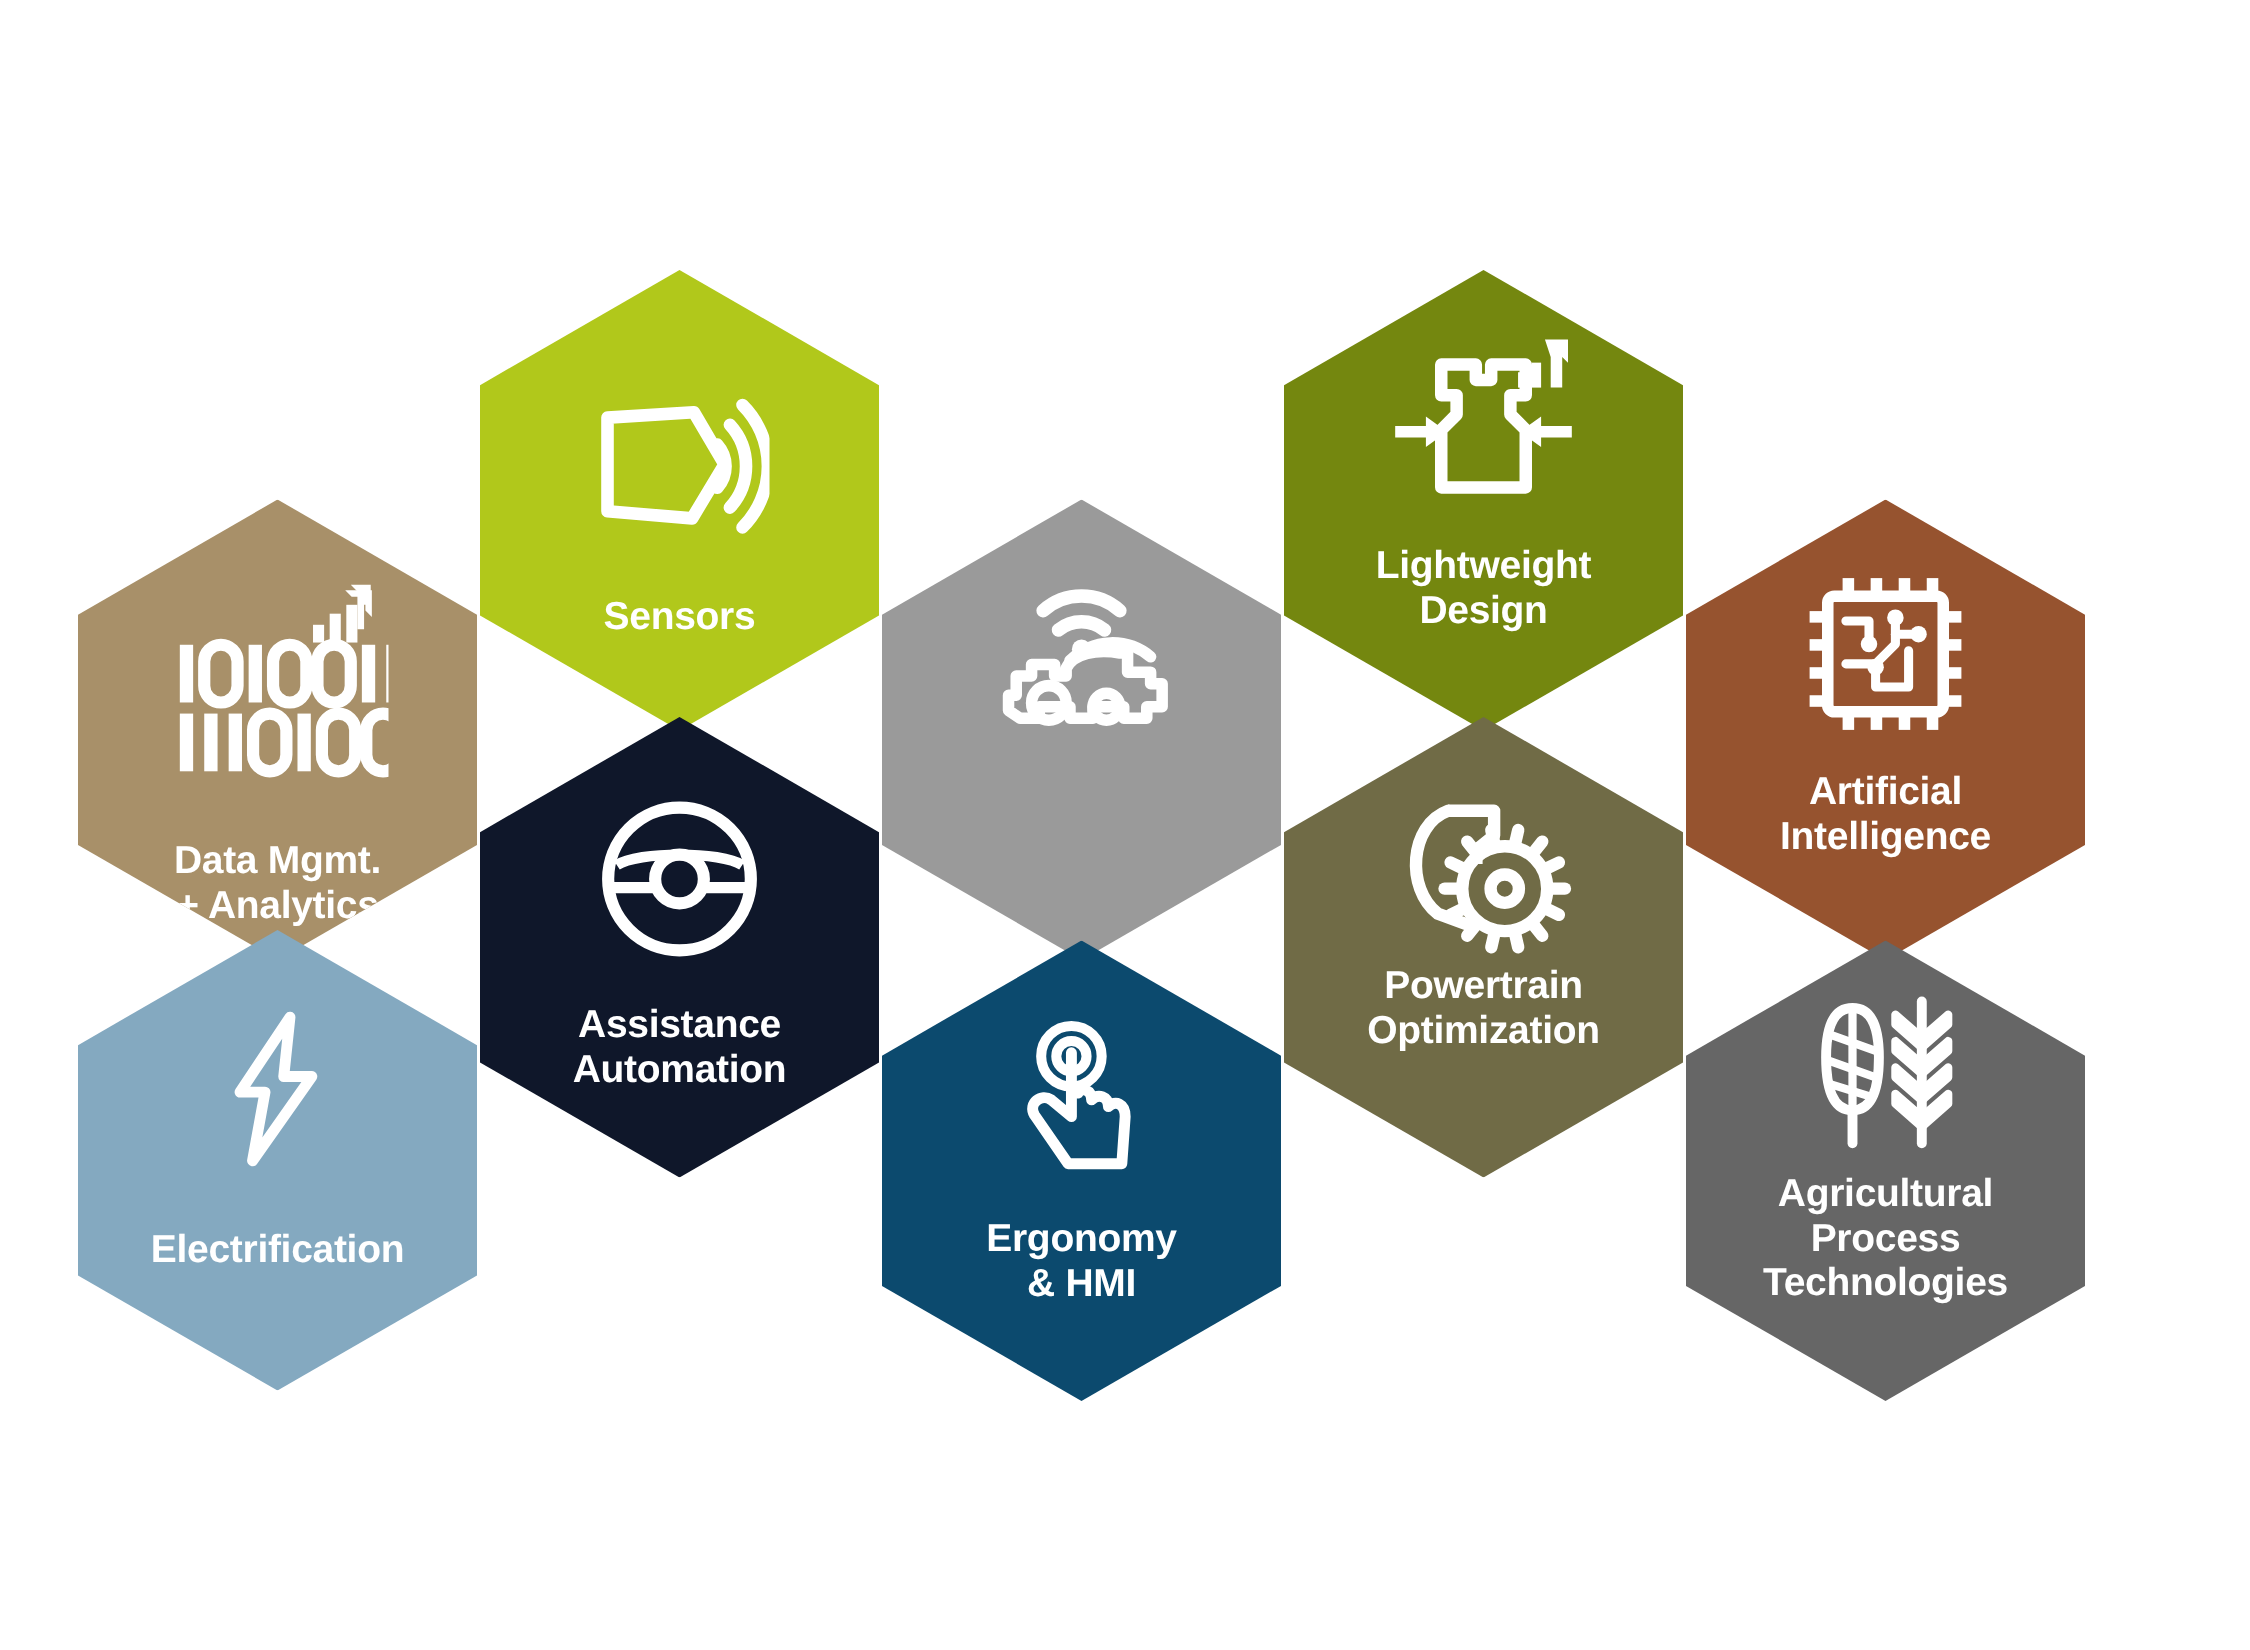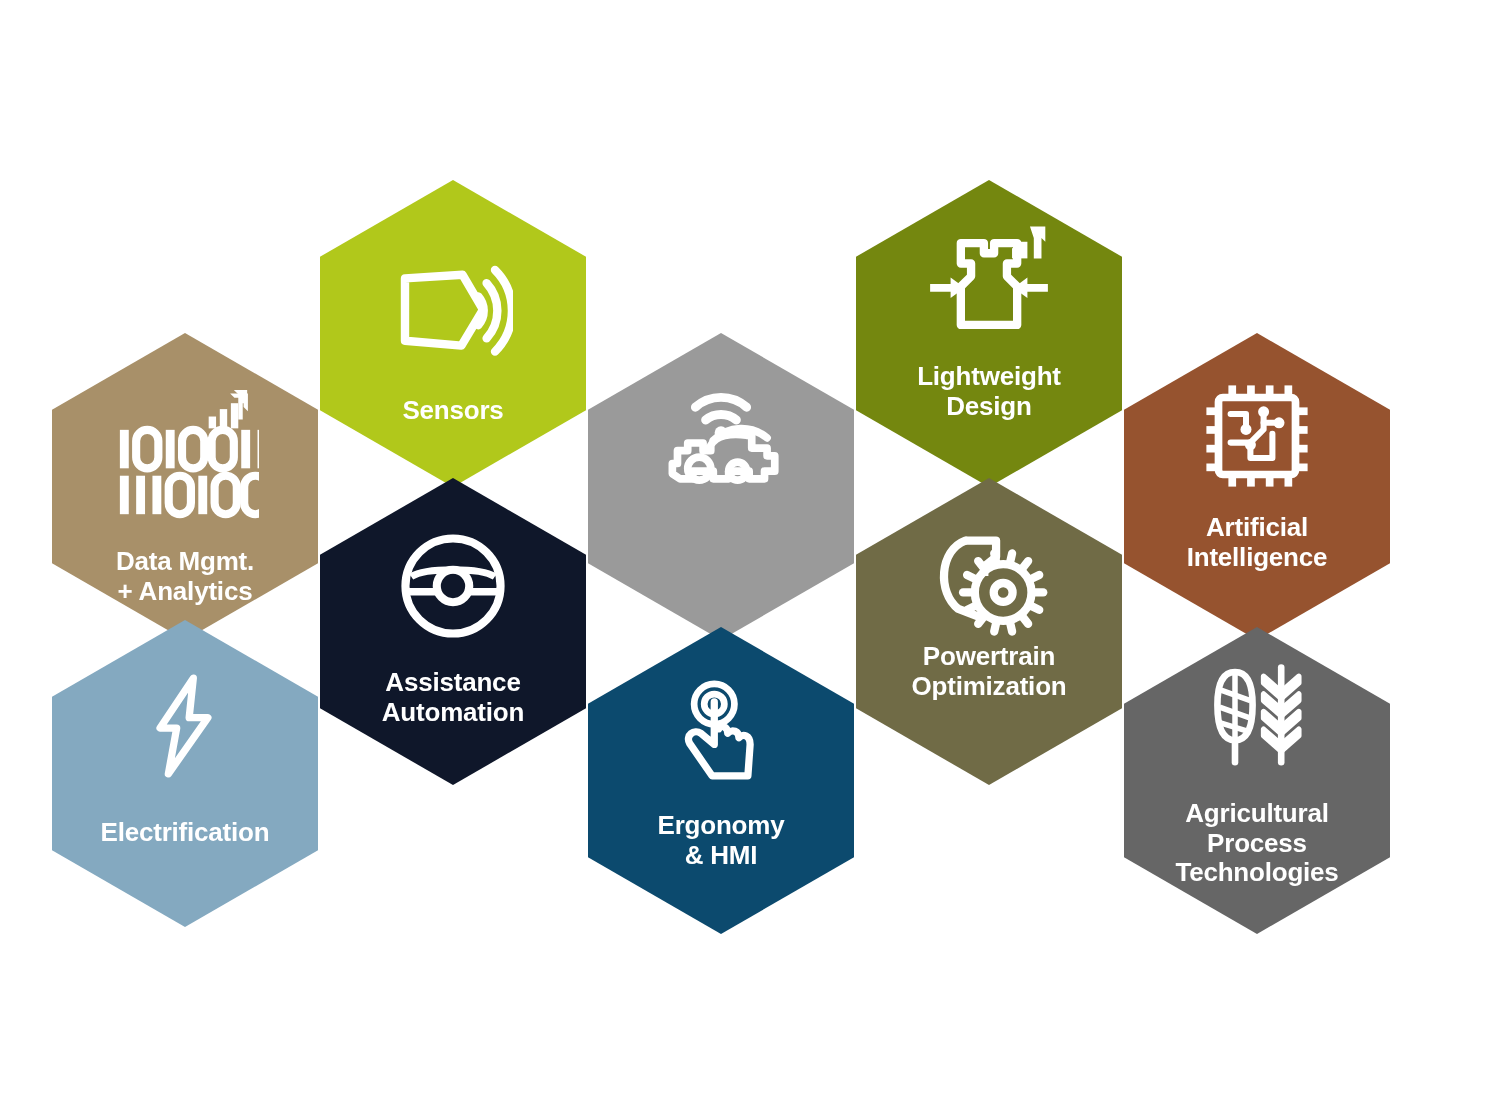--- a/index.html
+++ b/index.html
@@ -62,21 +62,21 @@
           <rect x="99" y="33" width="6" height="26" fill="#ffffff"></rect>
           <rect x="6" y="64" width="6" height="26" fill="#ffffff"></rect>
           <rect x="17" y="64" width="6" height="26" fill="#ffffff"></rect>
           <rect x="28" y="64" width="6" height="26" fill="#ffffff"></rect>
           <rect x="39" y="64" width="15" height="26" rx="7.5" fill="none" stroke="#ffffff" stroke-width="5.5"></rect>
           <rect x="59" y="64" width="6" height="26" fill="#ffffff"></rect>
           <rect x="70" y="64" width="15" height="26" rx="7.5" fill="none" stroke="#ffffff" stroke-width="5.5"></rect>
           <rect x="90" y="64" width="15" height="26" rx="7.5" fill="none" stroke="#ffffff" stroke-width="5.5"></rect>
         </svg>
       </div>
-      <div class="label lbl-24" style="margin-top: 18px;">Data Mgmt.
+      <div class="label lbl-24" style="margin-top: 30px;">Data Mgmt.
 + Analytics</div>
     </div>
     <div class="hex" style="left: 320px; top: 180px; background: rgb(177, 200, 27);">
       <div class="icon" style="margin-top: 72px;">
         <svg width="120" height="120" viewBox="0 0 100 100" xmlns="http://www.w3.org/2000/svg">
           <path d="M10 22 L58 19 L75 48 L57 78 L10 74 Z" fill="none" stroke="#ffffff" stroke-width="7" stroke-linejoin="round"></path>
           <path d="M78 26 A34 34 0 0 1 78 72" fill="none" stroke="#ffffff" stroke-width="7" stroke-linecap="round"></path>
           <path d="M85 15 A48 48 0 0 1 85 83" fill="none" stroke="#ffffff" stroke-width="7" stroke-linecap="round"></path>
           <path d="M71 37 A18 18 0 0 1 71 61" fill="none" stroke="#ffffff" stroke-width="7" stroke-linecap="round"></path>
         </svg>
@@ -212,17 +212,17 @@
           <path d="M72 28 L56 14 L56 20 L72 34 Z" fill="none" stroke="#ffffff" stroke-width="5" stroke-linejoin="round"></path>
           <path d="M72 28 L88 14 L88 20 L72 34 Z" fill="none" stroke="#ffffff" stroke-width="5" stroke-linejoin="round"></path>
           <path d="M72 44 L56 30 L56 36 L72 50 Z" fill="none" stroke="#ffffff" stroke-width="5" stroke-linejoin="round"></path>
           <path d="M72 44 L88 30 L88 36 L72 50 Z" fill="none" stroke="#ffffff" stroke-width="5" stroke-linejoin="round"></path>
           <path d="M72 60 L56 46 L56 52 L72 66 Z" fill="none" stroke="#ffffff" stroke-width="5" stroke-linejoin="round"></path>
           <path d="M72 60 L88 46 L88 52 L72 66 Z" fill="none" stroke="#ffffff" stroke-width="5" stroke-linejoin="round"></path>
           <path d="M72 76 L56 62 L56 68 L72 82 Z" fill="none" stroke="#ffffff" stroke-width="5" stroke-linejoin="round"></path>
           <path d="M72 76 L88 62 L88 68 L72 82 Z" fill="none" stroke="#ffffff" stroke-width="5" stroke-linejoin="round"></path>
         </svg>
       </div>
-      <div class="label lbl-24" style="margin-top: 28px;">Agricultural
+      <div class="label lbl-24" style="margin-top: 10px;">Agricultural
 Process
 Technologies</div>
     </div>
   </div>
 
 </body></html>

